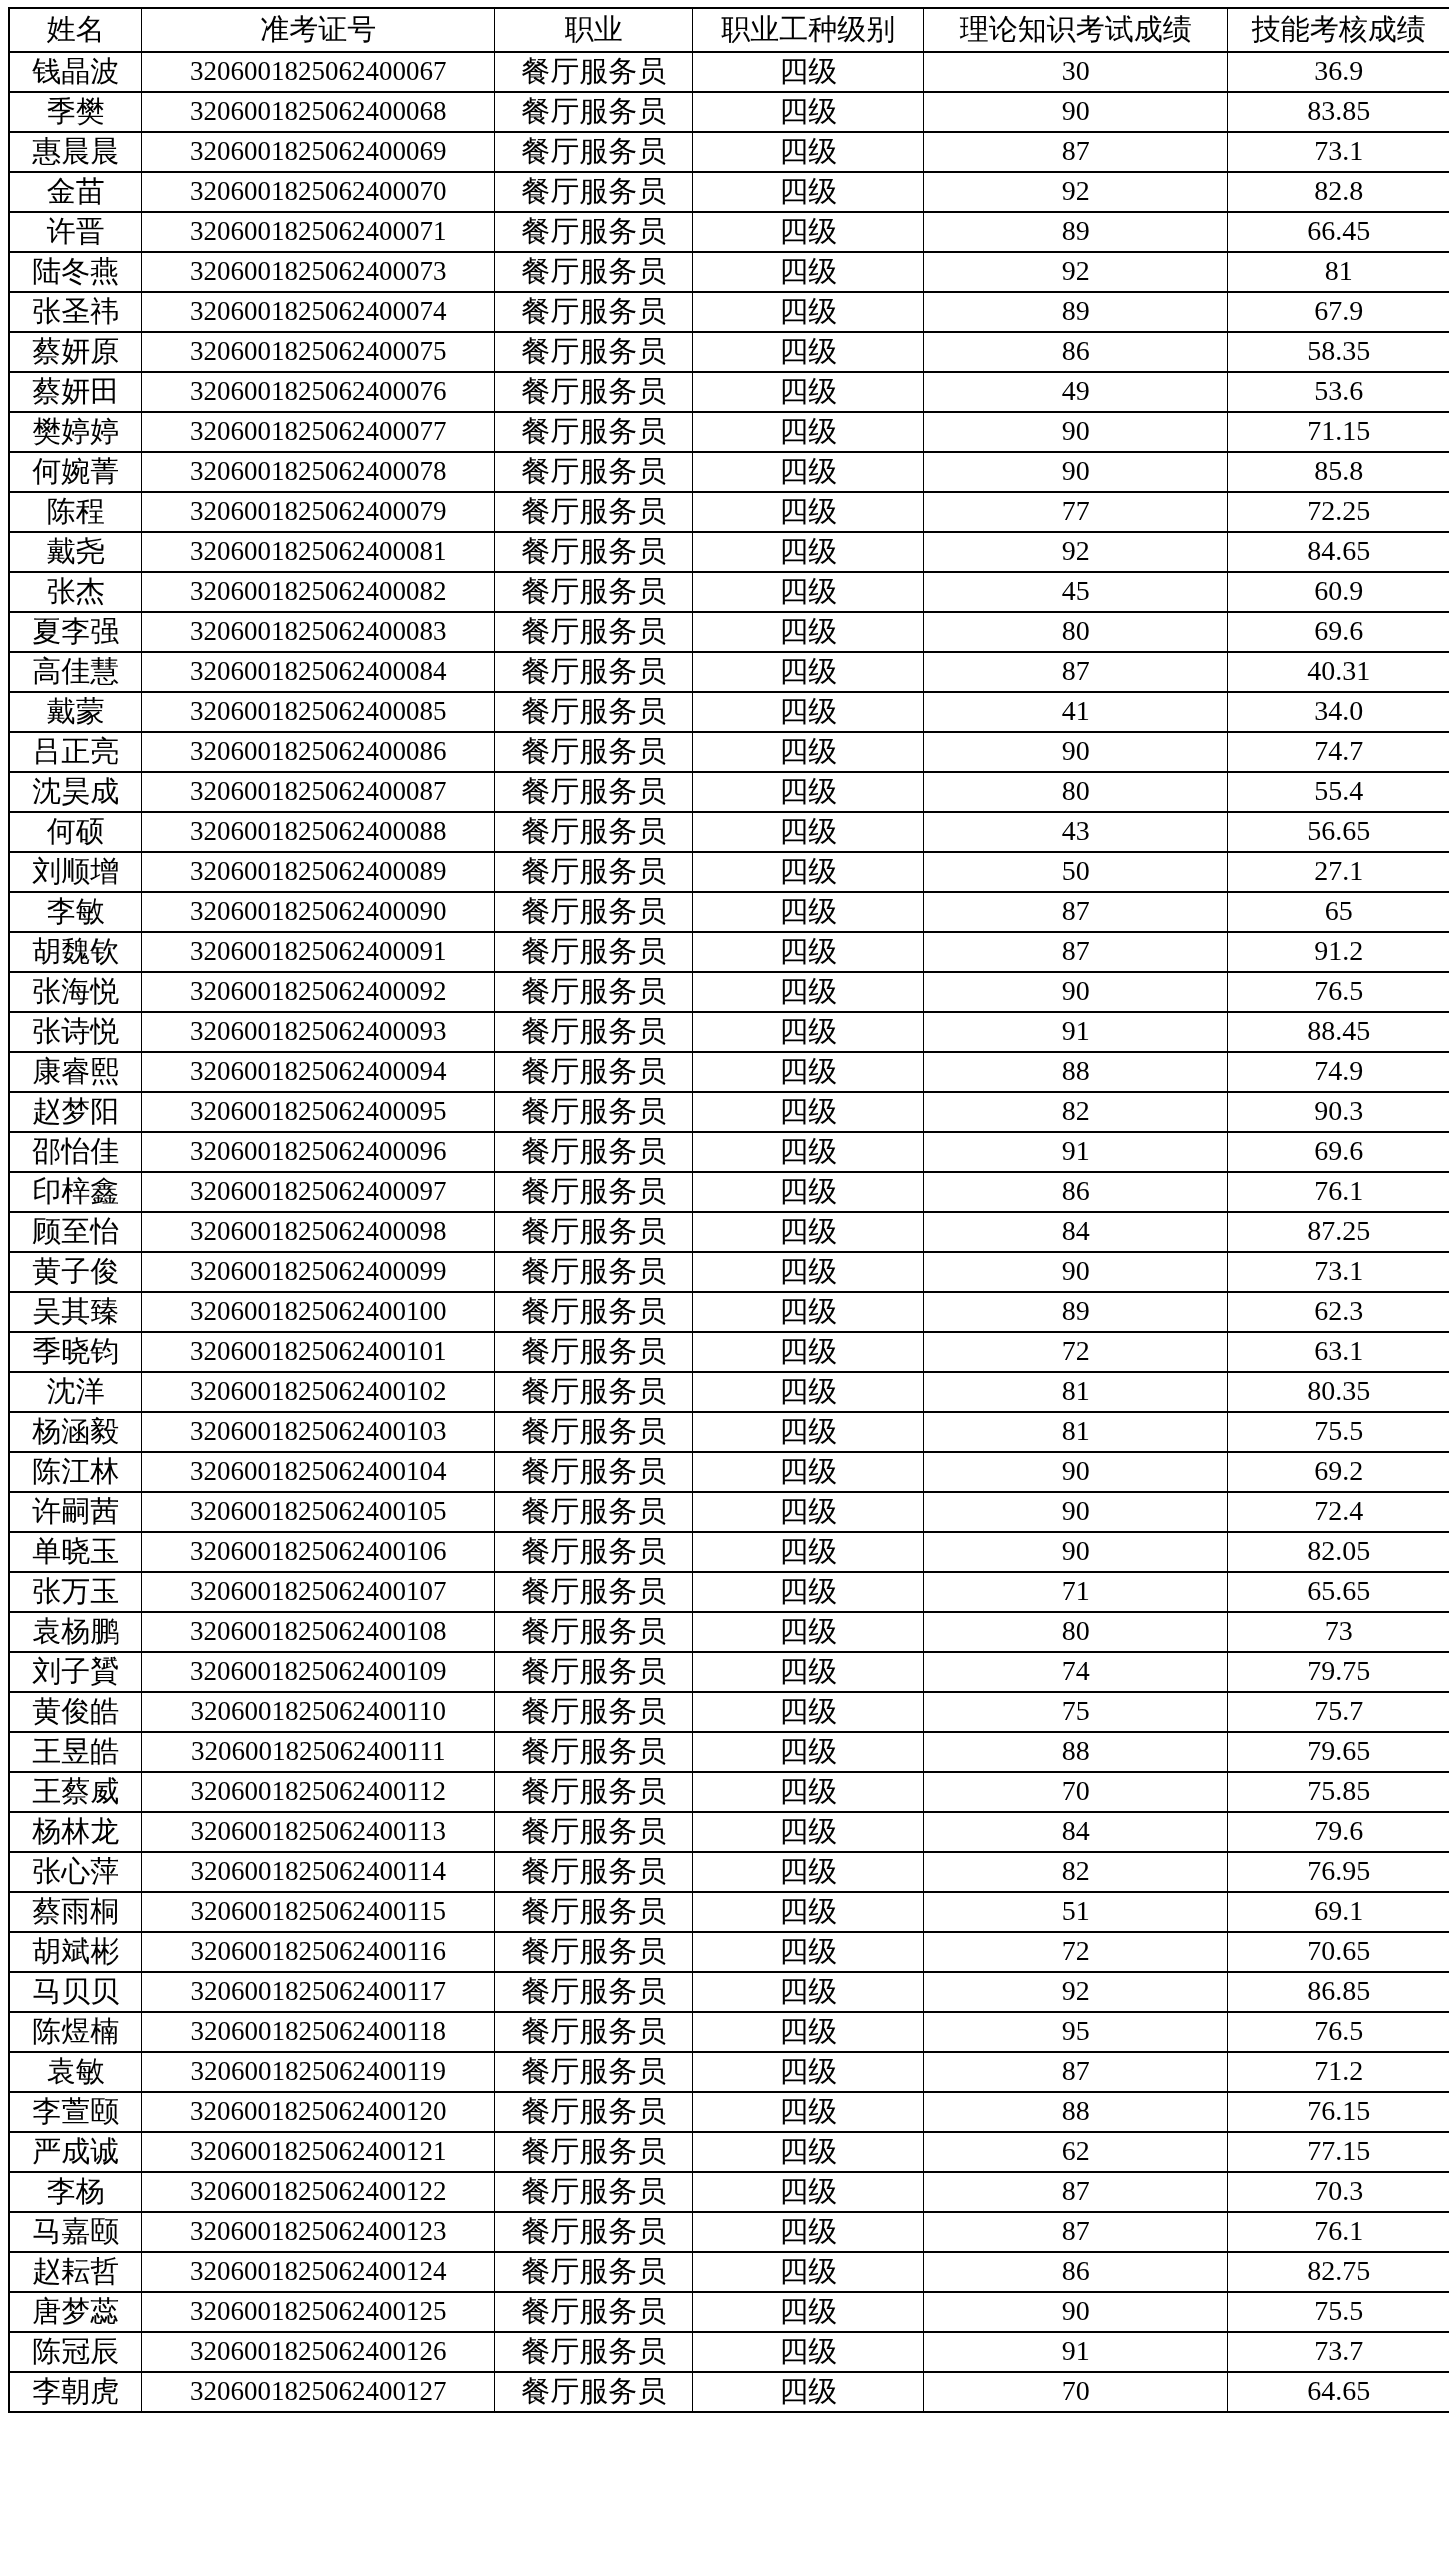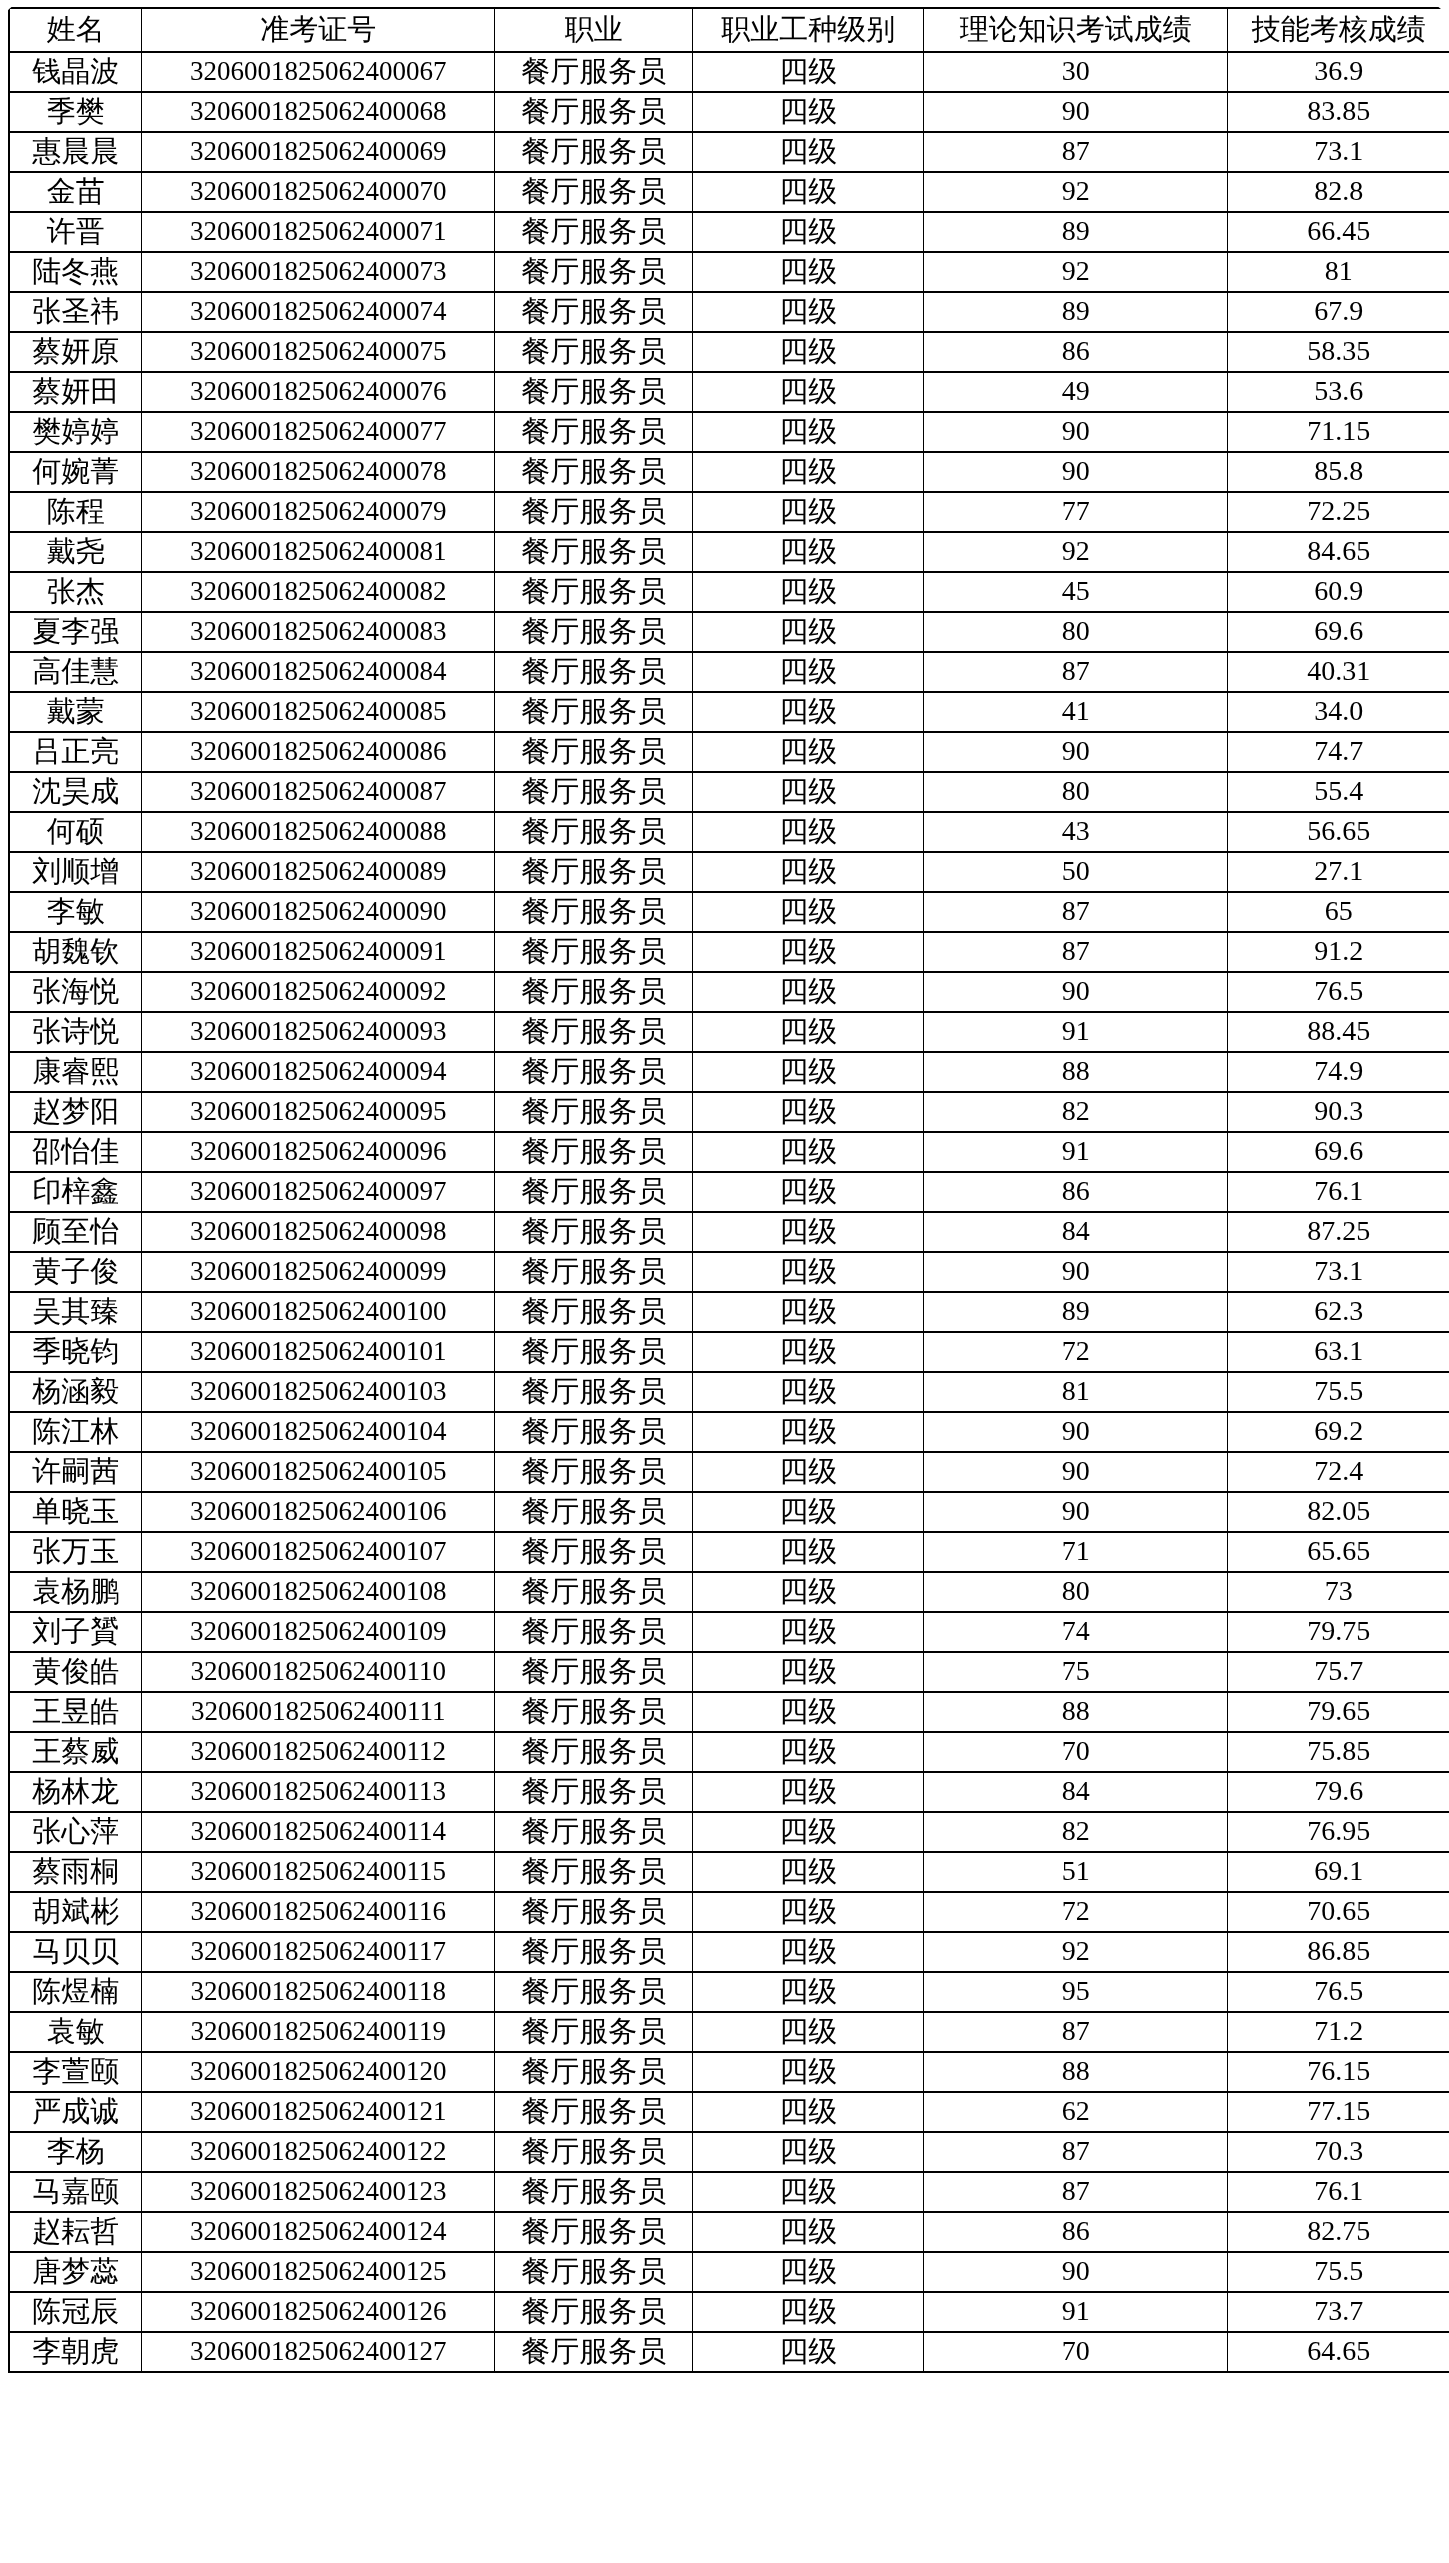--- a/index.html
+++ b/index.html
@@ -9,21 +9,20 @@
     width: 1450px;
     height: 2563px;
     font-family: "Liberation Serif", "DejaVu Serif", serif;
     color: #000000;
   }
   .page {
     width: 1450px;
     height: 2563px;
     background: #ffffff;
     overflow: hidden;
-    border-radius: 31px;
   }
   table.score-table {
     border-collapse: collapse;
     table-layout: fixed;
     width: 1435px;
     margin: 6.8px 0 0 8.2px;
     border: 2.7px solid #000000;
     background: #ffffff;
   }
   th, td {
@@ -326,20 +325,28 @@
         </tr>
         <tr>
           <td class="col-name">季晓钧</td>
           <td class="col-exam-id">3206001825062400101</td>
           <td class="col-occupation">餐厅服务员</td>
           <td class="col-level">四级</td>
           <td class="col-theory-score">72</td>
           <td class="col-skill-score">63.1</td>
         </tr>
         <tr>
+          <td class="col-name">沈洋</td>
+          <td class="col-exam-id">3206001825062400102</td>
+          <td class="col-occupation">餐厅服务员</td>
+          <td class="col-level">四级</td>
+          <td class="col-theory-score">81</td>
+          <td class="col-skill-score">80.35</td>
+        </tr>
+        <tr>
           <td class="col-name">杨涵毅</td>
           <td class="col-exam-id">3206001825062400103</td>
           <td class="col-occupation">餐厅服务员</td>
           <td class="col-level">四级</td>
           <td class="col-theory-score">81</td>
           <td class="col-skill-score">75.5</td>
         </tr>
         <tr>
           <td class="col-name">陈江林</td>
           <td class="col-exam-id">3206001825062400104</td>

